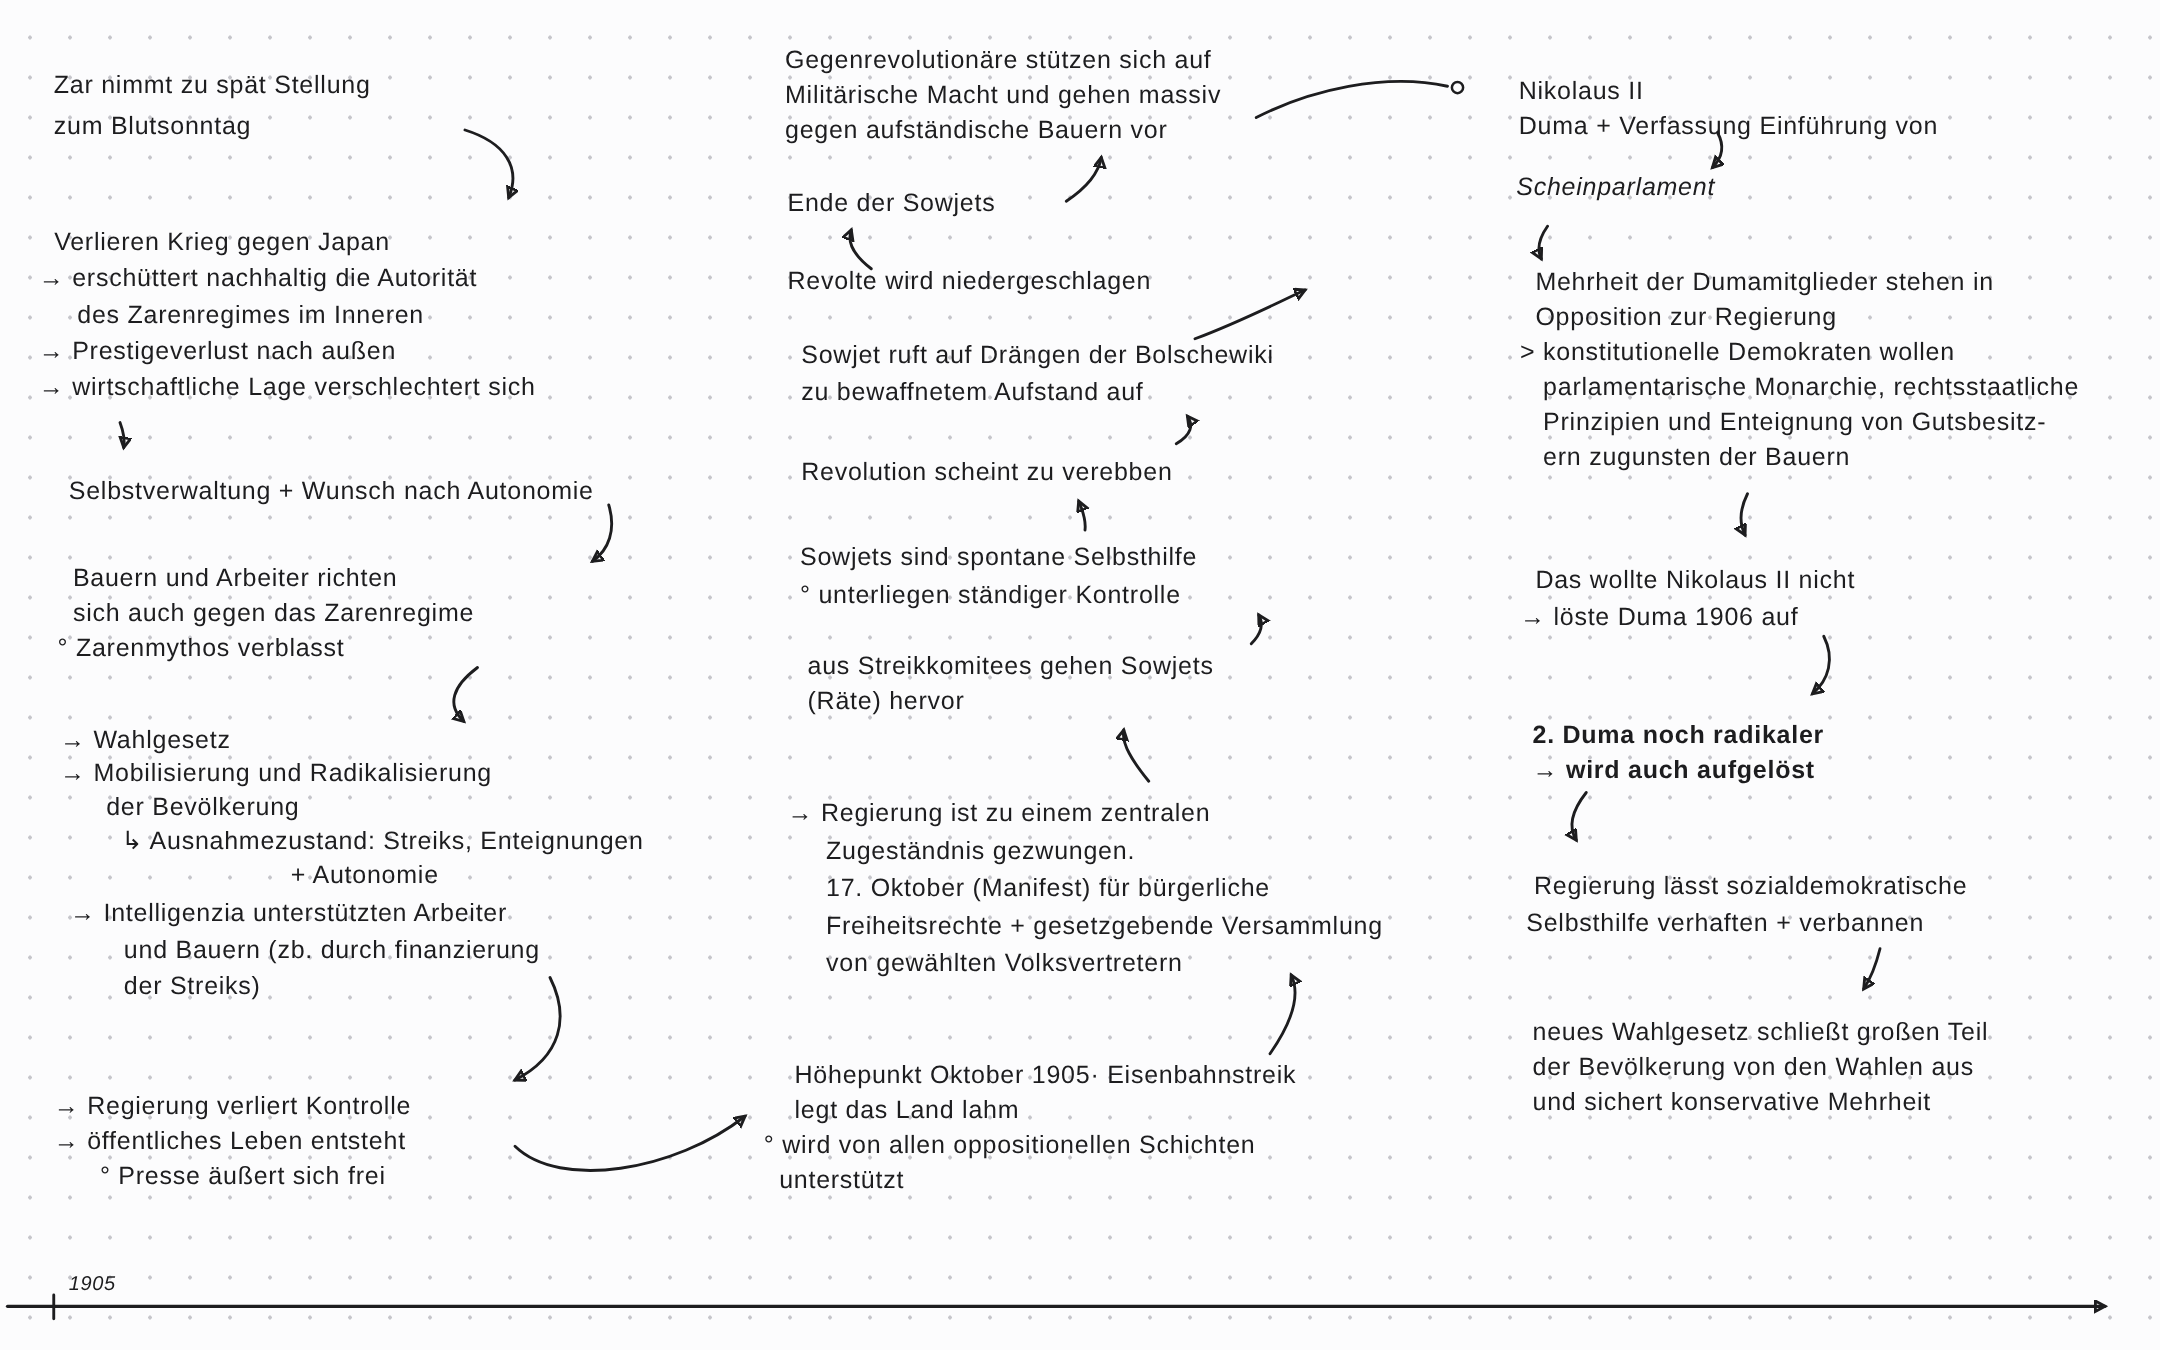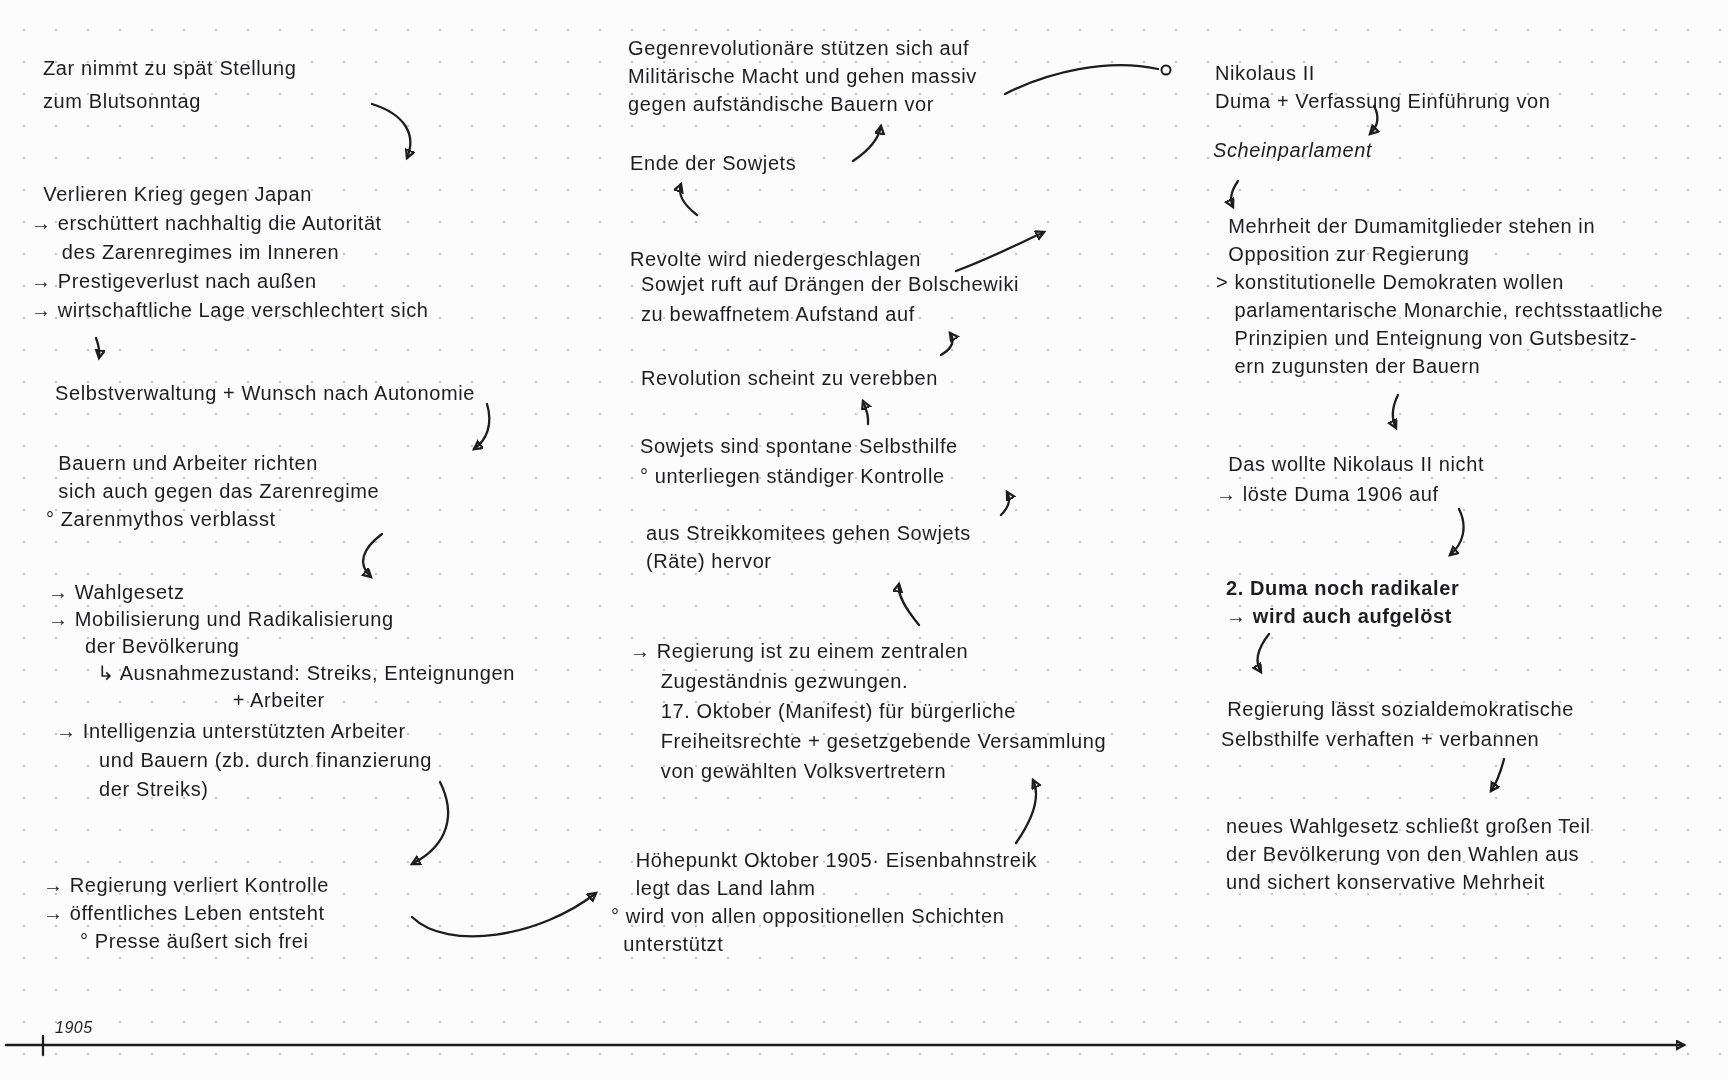--- a/index.html
+++ b/index.html
@@ -21,27 +21,27 @@
   svg.overlay path, svg.overlay line{fill:none;stroke:#1d1d1f;stroke-width:2.3;stroke-linecap:round;}
   svg.overlay circle{fill:none;stroke:#1d1d1f;stroke-width:2;}
 </style>
 </head>
 <body>
 
 <div class="note lh33" style="left:43px;top:52px;"><div class="line">Zar nimmt zu spät Stellung</div><div class="line">zum Blutsonntag</div></div>
 <div class="note lh29" style="left:31px;top:180px;"><div class="line">  Verlieren Krieg gegen Japan</div><div class="line">→ erschüttert nachhaltig die Autorität</div><div class="line">     des Zarenregimes im Inneren</div><div class="line">→ Prestigeverlust nach außen</div><div class="line">→ wirtschaftliche Lage verschlechtert sich</div></div>
 <div class="note lh28" style="left:55px;top:379px;"><div class="line">Selbstverwaltung + Wunsch nach Autonomie</div></div>
 <div class="note lh28" style="left:46px;top:449px;"><div class="line">  Bauern und Arbeiter richten</div><div class="line">  sich auch gegen das Zarenregime</div><div class="line">° Zarenmythos verblasst</div></div>
-<div class="note lh27" style="left:48px;top:579px;"><div class="line">→ Wahlgesetz</div><div class="line">→ Mobilisierung und Radikalisierung</div><div class="line">      der Bevölkerung</div><div class="line">        ↳ Ausnahmezustand: Streiks, Enteignungen</div><div class="line">                              + Arbeiter</div></div>
+<div class="note lh27" style="left:48px;top:579px;"><div class="line">→ Wahlgesetz</div><div class="line">→ Mobilisierung und Radikalisierung</div><div class="line">      der Bevölkerung</div><div class="line">        ↳ Ausnahmezustand: Streiks, Enteignungen</div><div class="line">                              + Autonomie</div></div>
 <div class="note lh29" style="left:44px;top:717px;margin-left:12px;"><div class="line">→ Intelligenzia unterstützten Arbeiter</div><div class="line">       und Bauern (zb. durch finanzierung</div><div class="line">       der Streiks)</div></div>
 <div class="note lh28" style="left:43px;top:871px;"><div class="line">→ Regierung verliert Kontrolle</div><div class="line">→ öffentliches Leben entsteht</div><div class="line">      ° Presse äußert sich frei</div></div>
 
 <div class="note lh28" style="left:628px;top:34px;"><div class="line">Gegenrevolutionäre stützen sich auf</div><div class="line">Militärische Macht und gehen massiv</div><div class="line">gegen aufständische Bauern vor</div></div>
 <div class="note lh28" style="left:630px;top:149px;"><div class="line">Ende der Sowjets</div></div>
-<div class="note lh28" style="left:630px;top:211px;margin-top:34px;"><div class="line">Revolte wird niedergeschlagen</div></div>
+<div class="note lh28" style="left:630px;top:211px;"><div class="line">Revolte wird niedergeschlagen</div></div>
 <div class="note lh30" style="left:641px;top:269px;"><div class="line">Sowjet ruft auf Drängen der Bolschewiki</div><div class="line">zu bewaffnetem Aufstand auf</div></div>
 <div class="note lh28" style="left:641px;top:364px;"><div class="line">Revolution scheint zu verebben</div></div>
 <div class="note lh30" style="left:640px;top:431px;"><div class="line">Sowjets sind spontane Selbsthilfe</div><div class="line">° unterliegen ständiger Kontrolle</div></div>
 <div class="note lh28" style="left:646px;top:519px;"><div class="line">aus Streikkomitees gehen Sowjets</div><div class="line">(Räte) hervor</div></div>
 <div class="note lh30" style="left:630px;top:636px;"><div class="line">→ Regierung ist zu einem zentralen</div><div class="line">     Zugeständnis gezwungen.</div><div class="line">     17. Oktober (Manifest) für bürgerliche</div><div class="line">     Freiheitsrechte + gesetzgebende Versammlung</div><div class="line">     von gewählten Volksvertretern</div></div>
 <div class="note lh28" style="left:611px;top:846px;"><div class="line">    Höhepunkt Oktober 1905· Eisenbahnstreik</div><div class="line">    legt das Land lahm</div><div class="line">° wird von allen oppositionellen Schichten</div><div class="line">  unterstützt</div></div>
 
 <div class="note lh28" style="left:1215px;top:59px;"><div class="line">Nikolaus II</div><div class="line">Duma + Verfassung Einführung von</div></div>
 <div class="note lh28" style="left:1213px;top:136px;font-style:italic;"><div class="line">Scheinparlament</div></div>
 <div class="note lh28" style="left:1216px;top:212px;"><div class="line">  Mehrheit der Dumamitglieder stehen in</div><div class="line">  Opposition zur Regierung</div><div class="line">&gt; konstitutionelle Demokraten wollen</div><div class="line">   parlamentarische Monarchie, rechtsstaatliche</div><div class="line">   Prinzipien und Enteignung von Gutsbesitz-</div><div class="line">   ern zugunsten der Bauern</div></div>

